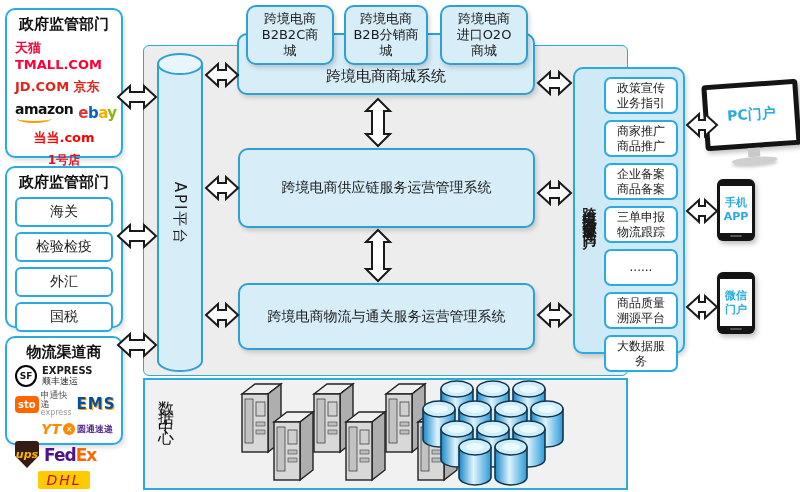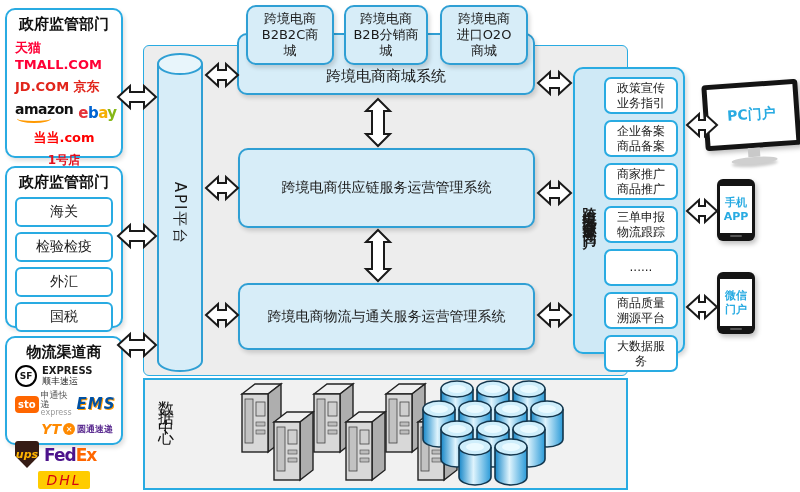--- a/index.html
+++ b/index.html
@@ -24,21 +24,21 @@
   .dangdang{color:#ff0000;font-weight:800;font-size:13px;}
   .yhd{color:#e3101e;font-weight:800;font-size:12px;}
   .sf-circle{width:18px;height:18px;border:2px solid #000;border-radius:50%;display:flex;align-items:center;justify-content:center;font-size:9px;font-weight:800;}
   .sf-lines{display:flex;flex-direction:column;line-height:1.05;}
   .sf-l1{font-size:10px;font-weight:800;}
   .sf-l2{font-size:9px;}
   .sto-badge{background:#f60;color:#fff;font-weight:800;font-size:10px;border-radius:4px;padding:3px 3px;}
   .sto-lines{display:flex;flex-direction:column;line-height:1;}
   .sto-name{font-size:9px;color:#555;}
   .sto-sub{font-size:8px;color:#999;}
-  .ems{color:#0050a2;font-style:italic;font-weight:900;font-size:15px;letter-spacing:1px;text-shadow:1px 1px 0 #f90;}
+  .ems{color:#0050a2;font-weight:900;font-size:15px;letter-spacing:1px;text-shadow:1px 1px 0 #f90;}
   .yto-mark{color:#ff8a00;font-style:italic;font-weight:900;font-size:14px;}
   .yto-dot{width:12px;height:12px;border-radius:50%;background:#ff8a00;color:#fff;font-size:8px;font-weight:900;display:inline-flex;align-items:center;justify-content:center;}
   .yto-name{color:#5c2d91;font-size:9px;font-weight:700;}
   .ups-shield{width:24px;height:27px;background:#351c15;color:#ffb500;font-weight:900;font-style:italic;font-size:11px;display:flex;align-items:center;justify-content:center;clip-path:polygon(0 0,100% 0,100% 55%,50% 100%,0 55%);border-radius:3px 3px 0 0;}
   .fedex-fed{color:#4d148c;font-weight:800;font-size:17px;letter-spacing:-1px;}
   .fedex-ex{color:#ff6600;font-weight:800;font-size:17px;letter-spacing:-1px;}
   .dhl{background:#ffcc00;color:#d40511;font-style:italic;font-weight:400;font-size:14px;letter-spacing:2px;padding:1px 8px;border-radius:2px;}
   
   .container-main{background:#ededed;border:1.5px solid #29abe2;border-radius:6px;}
   .blue-box{background:#d7edf8;border:2px solid #2f9fd4;border-radius:10px;box-shadow:2px 3px 4px rgba(0,0,0,.15);display:flex;align-items:center;justify-content:center;text-align:center;}
@@ -161,24 +161,24 @@
 <div class="abs blue-box sys-label" style="left:238px;top:148px;width:297px;height:80px;">跨境电商供应链服务运营管理系统</div>
 <div class="abs blue-box sys-label" style="left:238px;top:283px;width:297px;height:67px;">跨境电商物流与通关服务运营管理系统</div>
 
 <div class="abs portal" style="left:573px;top:67px;width:112px;height:287px;">
   <div class="portal-label">
     <span>跨境电商综合服务门户</span>
   </div>
   <div class="portal-items">
     <div class="portal-item">政策宣传
 业务指引</div>
+    <div class="portal-item">商家推广
+商品推广</div>
     <div class="portal-item">企业备案
 商品备案</div>
-    <div class="portal-item">商家推广
-商品推广</div>
     <div class="portal-item">三单申报
 物流跟踪</div>
     <div class="portal-item">......</div>
     <div class="portal-item">商品质量
 溯源平台</div>
     <div class="portal-item">大数据服
 务</div>
   </div>
 </div>
 

